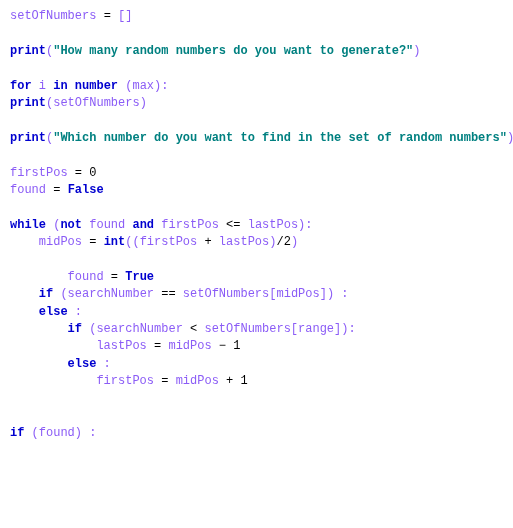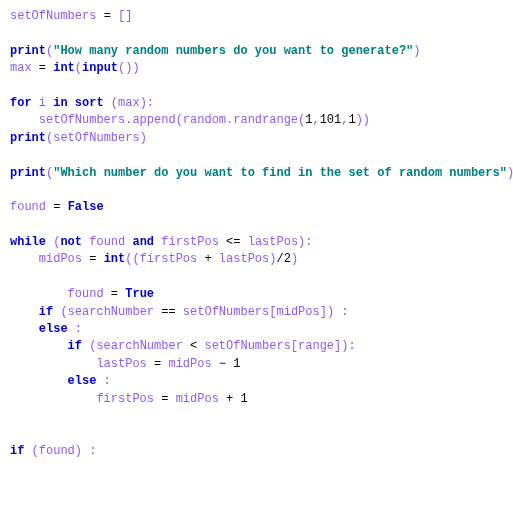--- a/index.html
+++ b/index.html
@@ -21,28 +21,27 @@
     .op { color: #000; }
   </style>
 </head>
 <body>
 
 <div>
 
 <div class="line"><span class="id">setOfNumbers </span><span class="op">=</span><span class="id"> []</span></div>
 <div class="line">&nbsp;</div>
 <div class="line"><span class="kw">print</span><span class="id">(</span><span class="str">"How many random numbers do you want to generate?"</span><span class="id">)</span></div>
-<div class="line"><span class="id">max </span><span class="op">=</span><span class="id"> </span><span class="kw">int</span><span class="id">(</span><span class="kw">input</span><span class="id">())</span></div>
 <div class="line">&nbsp;</div>
-<div class="line"><span class="kw">for</span><span class="id"> i </span><span class="kw">in</span><span class="id"> </span><span class="kw">sort</span><span class="id"> (max):</span></div>
-<div class="line"><span class="id">    setOfNumbers.append(random.randrange(</span><span class="num">1</span><span class="id">,</span><span class="num">101</span><span class="id">,</span><span class="num">1</span><span class="id">))</span></div>
+<div class="line"><span class="kw">for</span><span class="id"> i </span><span class="kw">in</span><span class="id"> </span><span class="kw">number</span><span class="id"> (max):</span></div>
 <div class="line"><span class="kw">print</span><span class="id">(setOfNumbers)</span></div>
 <div class="line">&nbsp;</div>
 <div class="line"><span class="kw">print</span><span class="id">(</span><span class="str">"Which number do you want to find in the set of random numbers"</span><span class="id">)</span></div>
 <div class="line">&nbsp;</div>
+<div class="line"><span class="id">firstPos </span><span class="op">=</span><span class="id"> </span><span class="num">0</span></div>
 <div class="line"><span class="id">found </span><span class="op">=</span><span class="id"> </span><span class="lit">False</span></div>
 <div class="line">&nbsp;</div>
 <div class="line"><span class="kw">while</span><span class="id"> (</span><span class="kw">not</span><span class="id"> found </span><span class="kw">and</span><span class="id"> firstPos </span><span class="op">&lt;=</span><span class="id"> lastPos):</span></div>
 <div class="line"><span class="id">    midPos </span><span class="op">=</span><span class="id"> </span><span class="kw">int</span><span class="id">((firstPos </span><span class="op">+</span><span class="id"> lastPos)</span><span class="op">/</span><span class="num">2</span><span class="id">)</span></div>
 <div class="line">&nbsp;</div>
 <div class="line"><span class="id">        found </span><span class="op">=</span><span class="id"> </span><span class="lit">True</span></div>
 <div class="line"><span class="id">    </span><span class="kw">if</span><span class="id"> (searchNumber </span><span class="op">==</span><span class="id"> setOfNumbers[midPos]) :</span></div>
 <div class="line"><span class="id">    </span><span class="kw">else</span><span class="id"> :</span></div>
 <div class="line"><span class="id">        </span><span class="kw">if</span><span class="id"> (searchNumber </span><span class="op">&lt;</span><span class="id"> setOfNumbers[range]):</span></div>
 <div class="line"><span class="id">            lastPos </span><span class="op">=</span><span class="id"> midPos </span><span class="op">−</span><span class="id"> </span><span class="num">1</span></div>

